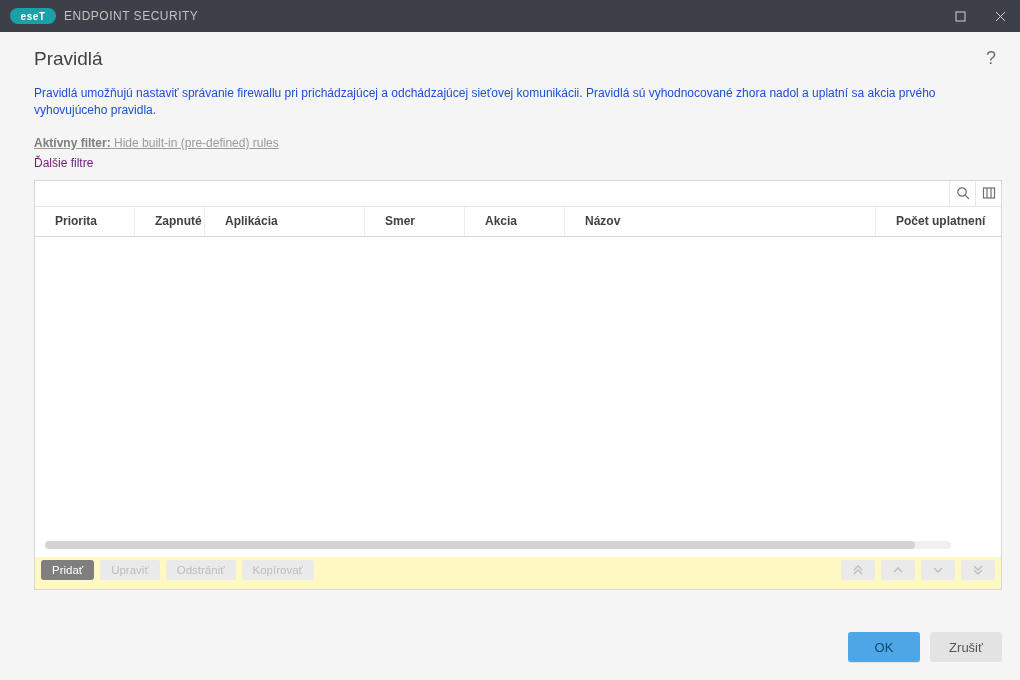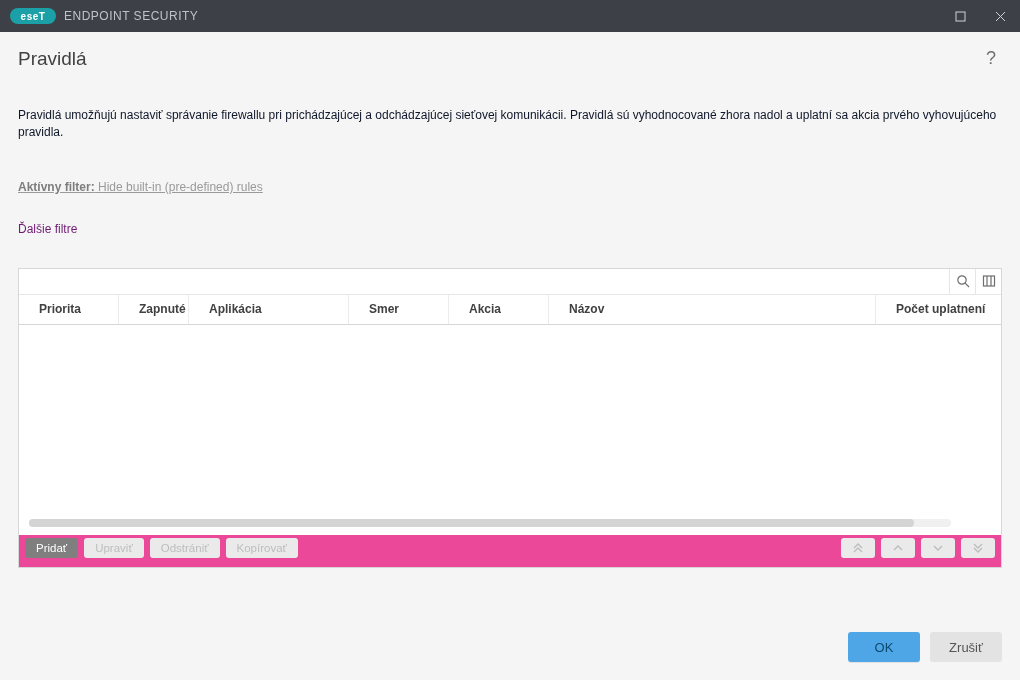--- a/index.html
+++ b/index.html
@@ -4,25 +4,25 @@
 <style>
   * { box-sizing: border-box; margin: 0; padding: 0; }
   html, body { width: 1020px; height: 680px; font-family: "Segoe UI", Arial, sans-serif; background: #f5f5f5; overflow: hidden; }
   .titlebar { height: 32px; background: #3d4046; display: flex; align-items: center; padding: 0 0 0 10px; color: #d7d9dc; }
   .brand { display: flex; align-items: center; gap: 8px; font-size: 12px; letter-spacing: 0.5px; }
   .brand-logo { display: inline-flex; align-items: center; }
   .brand-text { color: #bfc3c9; font-weight: 400; }
   .titlebar-spacer { flex: 1; }
   .titlebar-btn { width: 40px; height: 32px; display: flex; align-items: center; justify-content: center; cursor: pointer; }
   .titlebar-btn svg { stroke: #cfd2d6; }
-  .page { padding: 14px 18px 18px 18px; height: calc(680px - 32px); display: flex; flex-direction: column; gap: 22px; }
+  .page { padding: 14px 18px 18px 34px; height: calc(680px - 32px); display: flex; flex-direction: column; }
   .page-header { display: flex; align-items: center; justify-content: space-between; }
   .page-title { font-size: 19px; color: #424242; font-weight: 400; }
   .help-icon { font-size: 18px; color: #6e6e6e; cursor: pointer; padding: 2px 6px; }
-  .description { font-size: 12px; color: #0f172a; margin-top: 14px; line-height: 1.45; }
+  .description { font-size: 12px; color: #1d4ed8; margin-top: 14px; line-height: 1.45; }
   .filter-row { font-size: 12px; margin-top: 16px; color: #9a9a9a; text-decoration: underline; }
   .filter-label { color: #7d7d7d; font-weight: 600; }
   .more-filters { display: inline-block; margin-top: 6px; font-size: 12px; color: #701a75; cursor: pointer; }
   .panel { margin-top: 10px; border: 1px solid #d7d7d7; background: #fff; flex: 1; display: flex; flex-direction: column; min-height: 0; }
   .toolbar-top { height: 26px; border-bottom: 1px solid #e6e6e6; display: flex; align-items: stretch; }
   .toolbar-top .flex { flex: 1; }
   .tool-icon { width: 26px; display: flex; align-items: center; justify-content: center; border-left: 1px solid #e6e6e6; cursor: pointer; }
   .tool-icon svg { stroke: #6e6e6e; }
   .table-head { display: flex; height: 30px; align-items: stretch; border-bottom: 1px solid #d7d7d7; font-size: 12px; color: #414141; font-weight: 600; }
   .th { padding: 0 10px 0 20px; display: flex; align-items: center; border-right: 1px solid #ececec; }
@@ -30,21 +30,21 @@
   .col-pri { width: 100px; }
   .col-zap { width: 70px; }
   .col-app { width: 160px; }
   .col-smer { width: 100px; }
   .col-akcia { width: 100px; }
   .col-nazov { flex: 1; }
   .col-pocet { width: 125px; }
   .table-body { flex: 1; background: #fff; position: relative; overflow: hidden; }
   .hscroll { position: absolute; left: 10px; right: 50px; bottom: 8px; height: 8px; background: #f0f0f0; border-radius: 4px; }
   .hscroll-thumb { position: absolute; left: 0; top: 0; bottom: 0; width: 96%; background: #d4d4d4; border-radius: 4px; }
-  .panel-footer { height: 32px; background: #ec4899; border-top: 0; display: flex; align-items: center; padding: 0 6px 6px 6px; gap: 6px; justify-content: flex-end; }
+  .panel-footer { height: 32px; background: #fef9c3; border-top: 0; display: flex; align-items: center; padding: 0 6px 6px 6px; gap: 6px; justify-content: flex-end; }
   .smallbtn { height: 20px; padding: 0 10px; font-size: 11.5px; border-radius: 3px; border: 1px solid transparent; display: inline-flex; align-items: center; justify-content: center; cursor: pointer; user-select: none; }
   .smallbtn.primary { background: #7f7f7f; color: #fff; }
   .smallbtn.disabled { background: #eaeaea; color: #bdbdbd; cursor: default; }
   .panel-footer .spacer { flex: 1; }
   .arrowbtn { width: 34px; height: 20px; background: #eaeaea; border-radius: 3px; display: inline-flex; align-items: center; justify-content: center; cursor: default; }
   .arrowbtn svg { stroke: #bdbdbd; fill: #bdbdbd; }
   .bottom-bar { margin-top: auto; padding-top: 42px; display: flex; justify-content: flex-end; gap: 10px; }
   .btn { min-width: 72px; height: 30px; padding: 0 18px; font-size: 13px; border-radius: 3px; display: inline-flex; align-items: center; justify-content: center; cursor: pointer; border: 1px solid transparent; }
   .btn-ok { background: #4ea6e6; color: #0c4a6e; box-shadow: 0 1px 0 rgba(0,0,0,0.08); }
   .btn-cancel { background: #e3e3e3; color: #555; }

